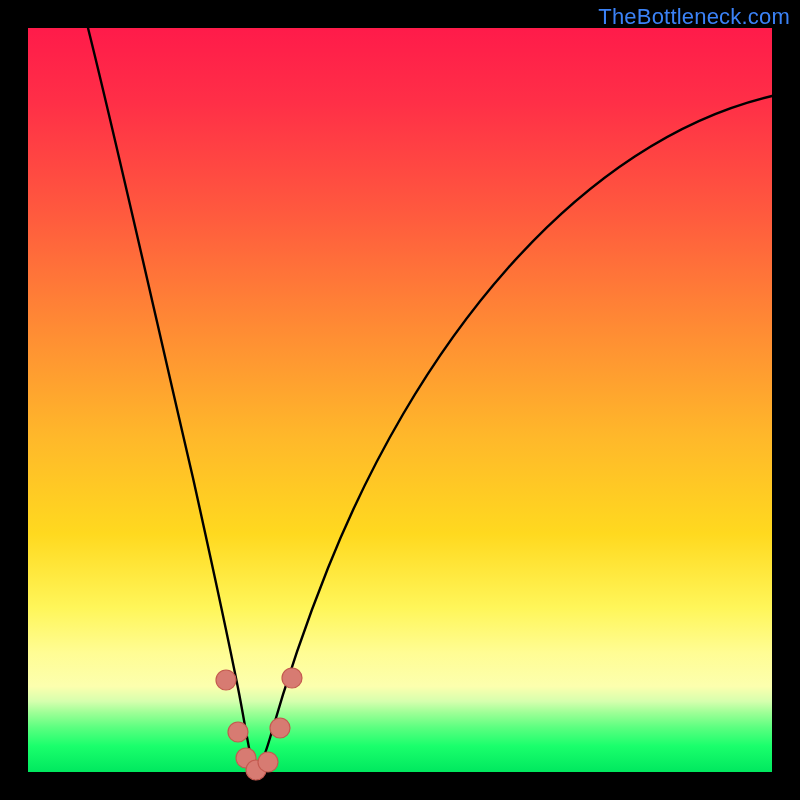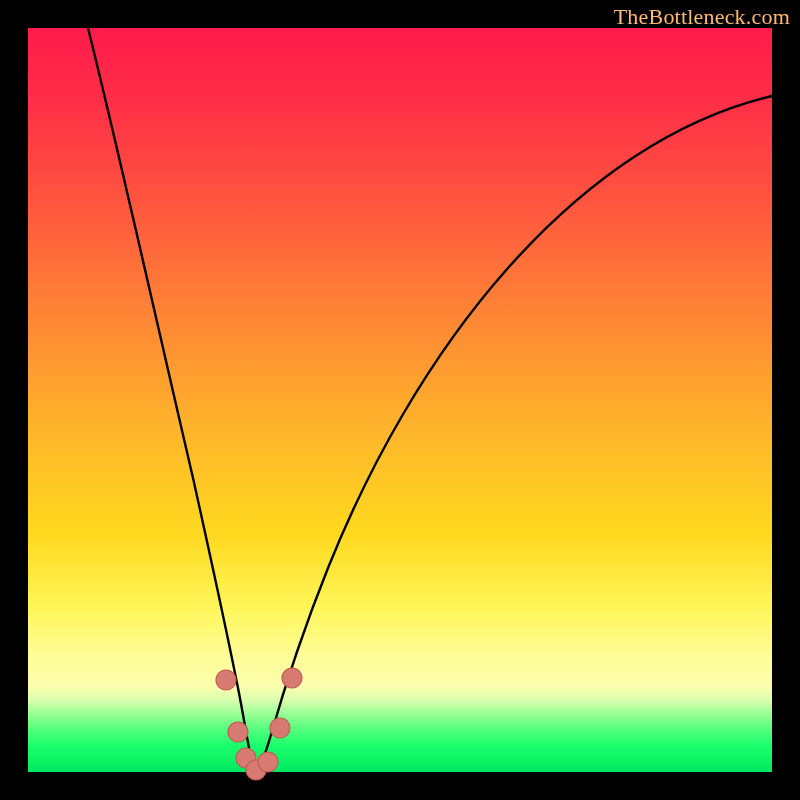--- a/index.html
+++ b/index.html
@@ -40,24 +40,24 @@
       #9fff97 92%,
       #5cff80 94%,
       #1aff6c 96.5%,
       #00e85f 100%
     );
   }
   .watermark {
     position: absolute;
     top: 4px;
     right: 10px;
-    color: #fdba74;
+    color: #3b82f6;
     font-size: 22px;
     letter-spacing: 0.2px;
-    font-family: Liberation Serif, serif;
+    font-family: Liberation Sans, sans-serif;
   }
   svg.curves {
     position: absolute;
     top: 0; left: 0;
     width: 744px;
     height: 744px;
     overflow: visible;
   }
   .curve {
     fill: none;

